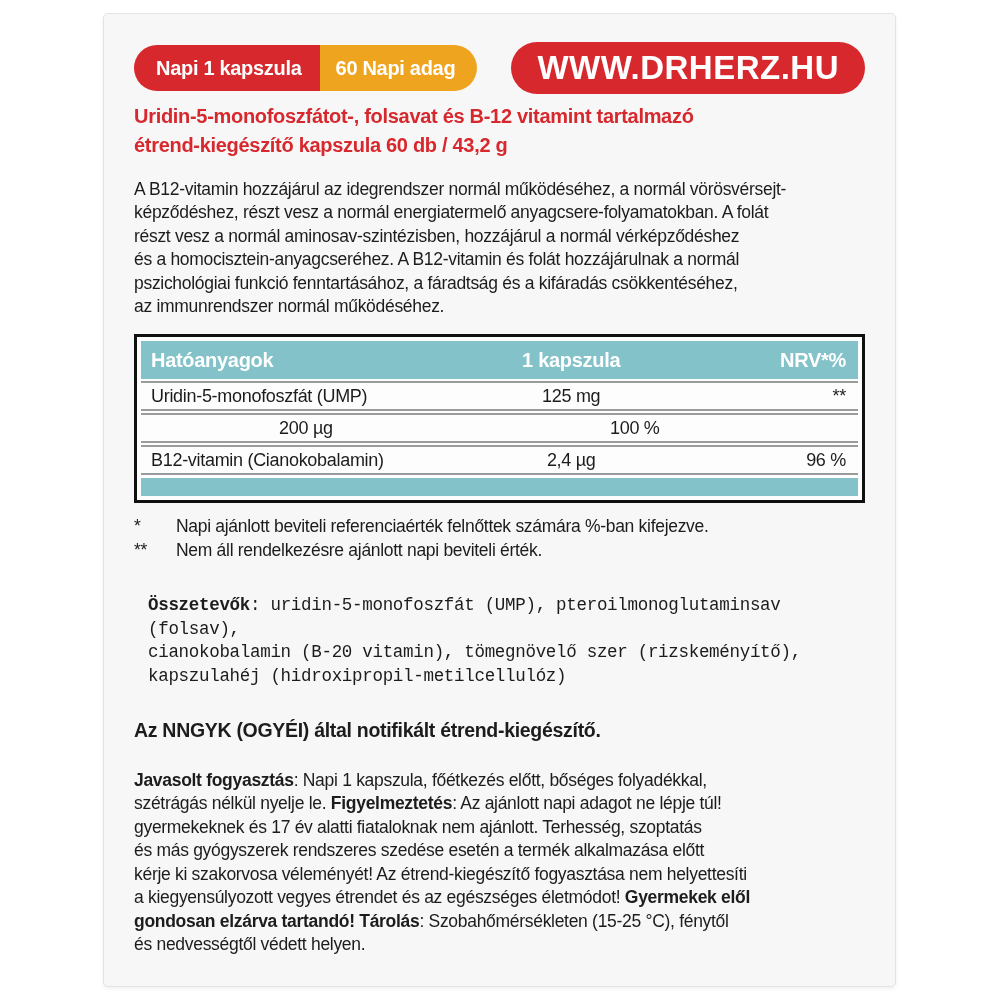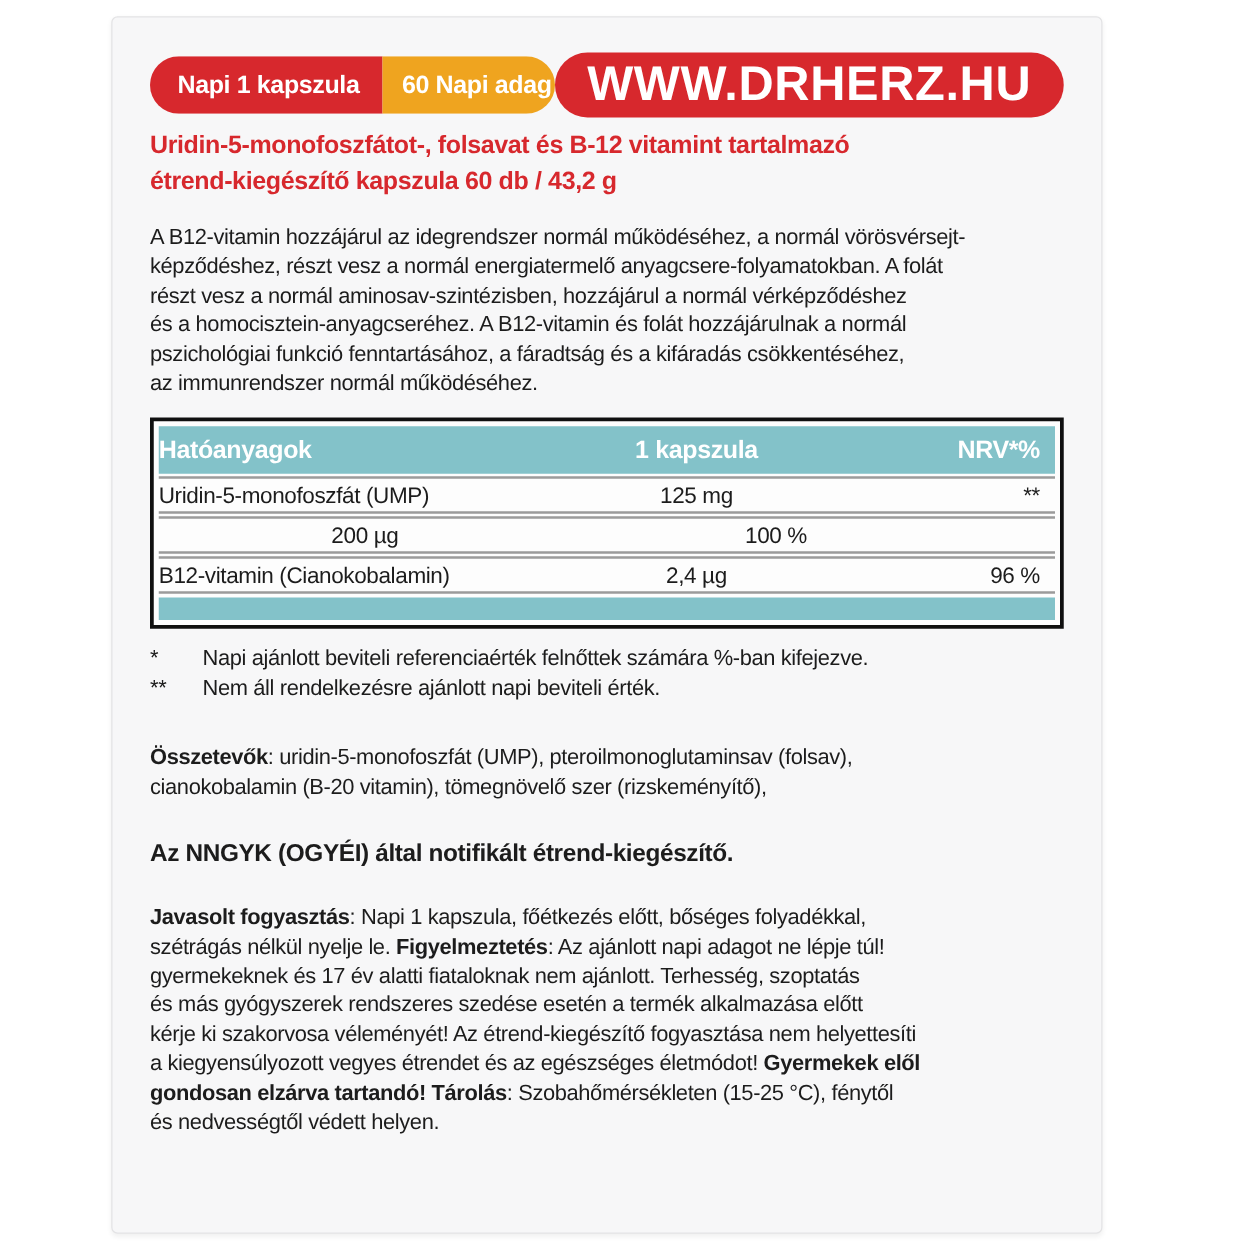--- a/index.html
+++ b/index.html
@@ -6,21 +6,21 @@
     margin: 0;
     padding: 0;
     background: #ffffff;
     width: 1000px;
     height: 1000px;
     font-family: "Liberation Sans", "DejaVu Sans", sans-serif;
     color: #1c1c1c;
   }
   .panel {
     position: absolute;
-    left: 89px;
+    left: 103px;
     top: 13px;
     width: 793px;
     height: 974px;
     box-sizing: border-box;
     background: #f7f7f8;
     border: 1px solid #e3e3e5;
     border-radius: 5px;
     box-shadow: 0 2px 4px rgba(0,0,0,0.06);
     padding: 28px 30px;
     letter-spacing: -0.3px;
@@ -42,21 +42,21 @@
     color: #ffffff;
     line-height: 46px;
     white-space: nowrap;
   }
   .pill-duo .seg-red   { background: var(--red);    padding: 0 18px 0 22px; }
   .pill-duo .seg-orange{ background: var(--orange); padding: 0 22px 0 16px; }
   .pill-url {
     background: var(--red);
     color: #ffffff;
     font-weight: bold;
-    font-size: 39px;
+    font-size: 33px;
     letter-spacing: 0.5px;
     height: 52px;
     line-height: 52px;
     border-radius: 26px;
     padding: 0 26px;
     white-space: nowrap;
   }
   
   .title {
     margin: 8px 0 0 0;
@@ -93,34 +93,34 @@
   }
   .t-row {
     height: 26px;
     font-size: 18px;
     border-top: 2px solid #9b9b9b;
     border-bottom: 2px solid #9b9b9b;
     margin-top: 2px;
     background: #fdfdfd;
   }
   .t-row:first-of-type { margin-top: 3px; }
-  .cell-name  { text-align: left; }
+  .cell-name  { padding-left: 10px; text-align: left; }
   .cell-amt   { text-align: center; }
   .cell-nrv   { text-align: right; padding-right: 12px; }
   .t-footbar {
     background: var(--teal);
     height: 18px;
     margin-top: 3px;
   }
   
   .footnotes { margin-top: 11px; font-size: 17.5px; line-height: 24px; }
   .fn-row { display: flex; }
   .fn-marker { width: 42px; flex: 0 0 42px; }
   
-  .ingredients { margin: 32px 0 0 0; font-size: 17.5px; line-height: 23.4px; }
+  .ingredients { margin: 32px 0 0 14px; font-size: 17.5px; line-height: 23.4px; font-family: Liberation Mono, monospace; }
   .notify      { margin: 31px 0 0 0; font-size: 19.5px; font-weight: bold; }
   .usage       { margin: 27px 0 0 0; font-size: 17.5px; line-height: 23.4px; }
   b { font-weight: bold; }
 </style>
 </head>
 <body>
 
 <div class="panel">
 
   <div class="badges-row">
@@ -168,19 +168,19 @@
     <div class="fn-row">
       <span class="fn-marker">*</span>
       <span>Napi ajánlott beviteli referenciaérték felnőttek számára %-ban kifejezve.</span>
     </div>
     <div class="fn-row">
       <span class="fn-marker">**</span>
       <span>Nem áll rendelkezésre ajánlott napi beviteli érték.</span>
     </div>
   </div>
 
-  <p class="ingredients"><b>Összetevők</b><span>: uridin-5-monofoszfát (UMP), pteroilmonoglutaminsav (folsav),</span><br><span>cianokobalamin (B-20 vitamin), tömegnövelő szer (rizskeményítő),</span><br></p>
+  <p class="ingredients"><b>Összetevők</b><span>: uridin-5-monofoszfát (UMP), pteroilmonoglutaminsav (folsav),</span><br><span>cianokobalamin (B-20 vitamin), tömegnövelő szer (rizskeményítő),</span><br><span>kapszulahéj (hidroxipropil-metilcellulóz)</span></p>
 
   <p class="notify">Az NNGYK (OGYÉI) által notifikált étrend-kiegészítő.</p>
 
   <p class="usage"><b>Javasolt fogyasztás</b><span>: Napi 1 kapszula, főétkezés előtt, bőséges folyadékkal,</span><br><span>szétrágás nélkül nyelje le. </span><b>Figyelmeztetés</b><span>: Az ajánlott napi adagot ne lépje túl!</span><br><span>gyermekeknek és 17 év alatti fiataloknak nem ajánlott. Terhesség, szoptatás</span><br><span>és más gyógyszerek rendszeres szedése esetén a termék alkalmazása előtt</span><br><span>kérje ki szakorvosa véleményét! Az étrend-kiegészítő fogyasztása nem helyettesíti</span><br><span>a kiegyensúlyozott vegyes étrendet és az egészséges életmódot! </span><b>Gyermekek elől</b><br><b>gondosan elzárva tartandó! Tárolás</b><span>: Szobahőmérsékleten (15-25 °C), fénytől</span><br><span>és nedvességtől védett helyen.</span></p>
 
 </div>
 
 </body></html>

